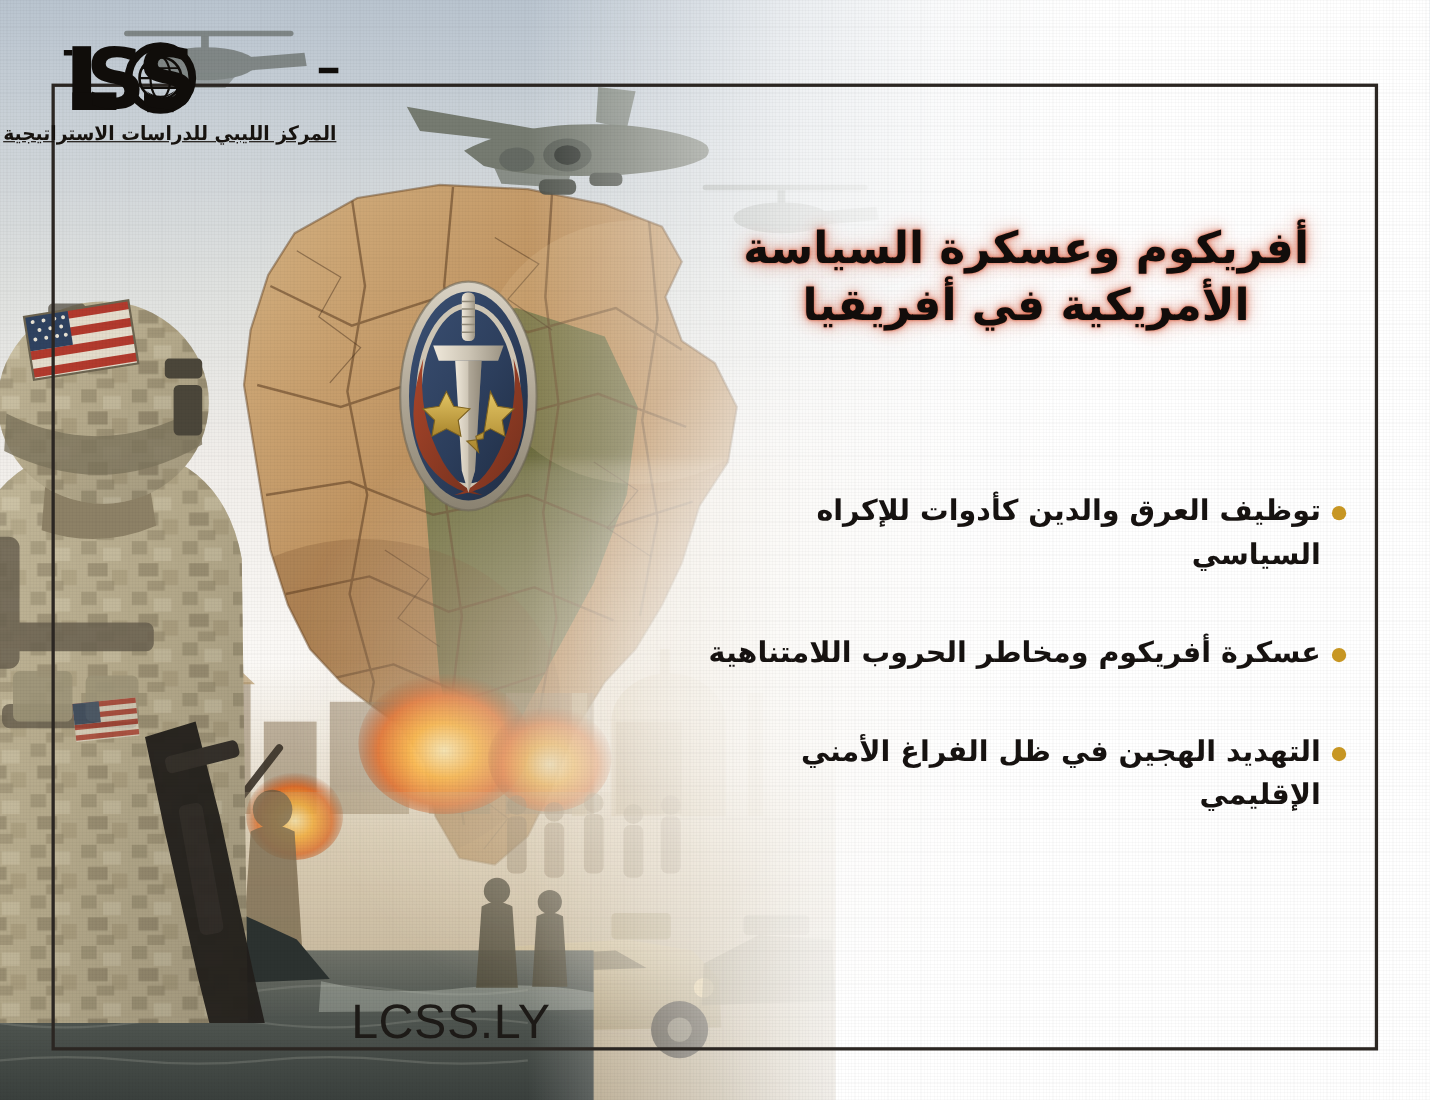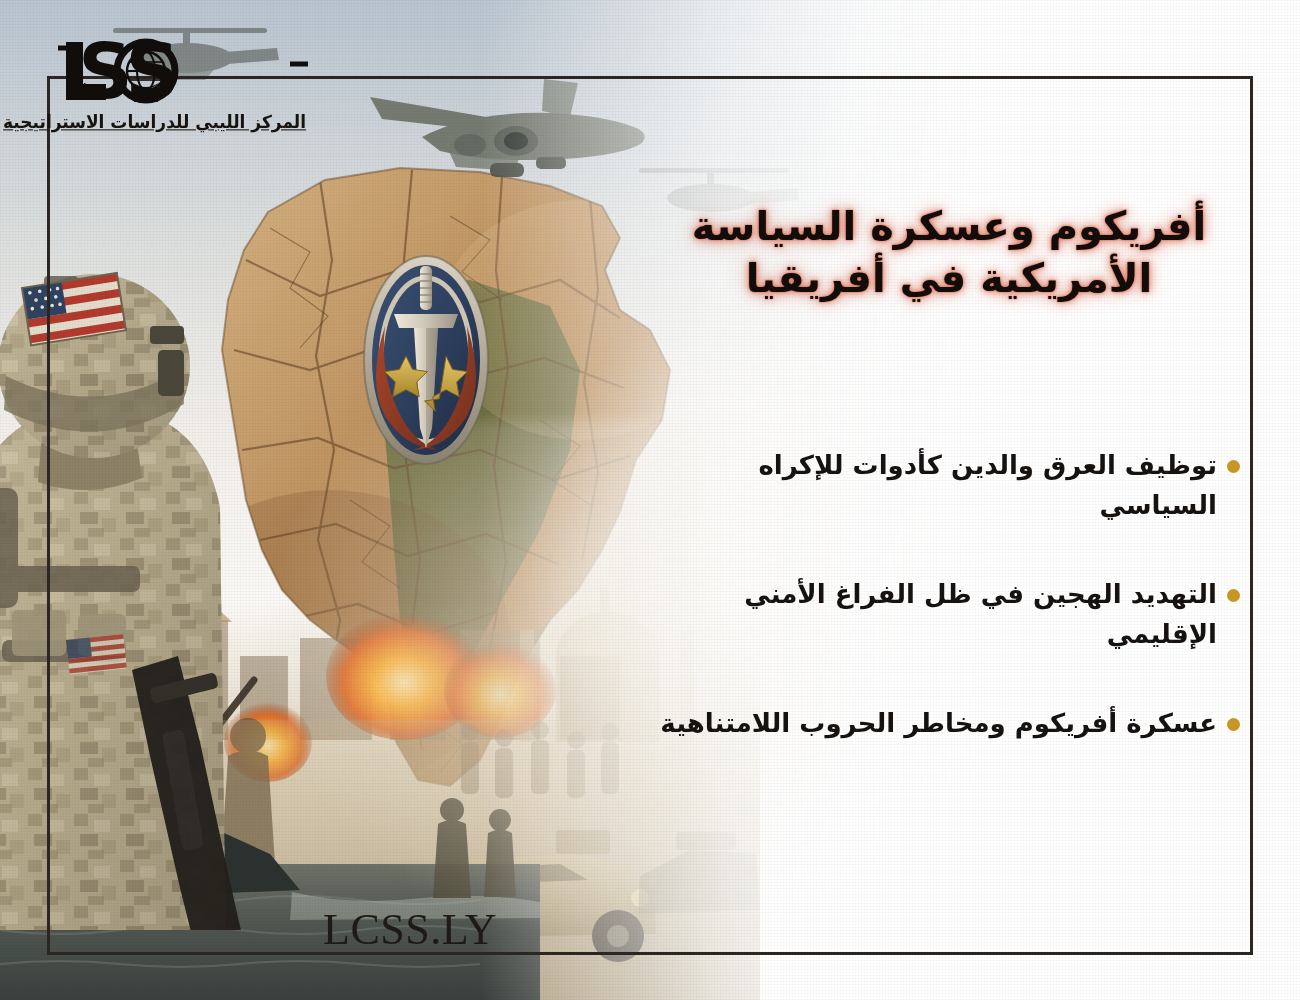--- a/index.html
+++ b/index.html
@@ -113,21 +113,21 @@
     letter-spacing:-.2px;
     transform:scaleY(1.05);
     white-space:nowrap;
     direction:rtl;
     text-decoration:underline;
   }
 
   
   .content{
     position:absolute;
-    right:60px; top:140px;
+    right:76px; top:140px;
     width:600px;
     z-index:7;
     direction:rtl;
     text-align:right;
   }
 
   .title{
     font-size:40px;
     line-height:1.30;
     font-weight:900;
@@ -172,21 +172,21 @@
     position:absolute;
     left:0; right:0;
     bottom:45px;
     text-align:center;
     z-index:7;
     pointer-events:none;
   }
   .footer-mark span{
     display:inline-block;
     margin-right:480px;
-    font-family:Liberation Serif, serif;
+    font-family:Liberation Sans, sans-serif;
     font-size:44px;
     font-weight:400;
     letter-spacing:.5px;
     color:#1d1a17;
     direction:ltr;
   }
 </style>
 </head>
 <body>
 
@@ -683,25 +683,25 @@
     <h1 class="title">أفريكوم وعسكرة السياسة
 الأمريكية في أفريقيا</h1>
 
     <ul class="bullets" style="list-style:none;">
       <li class="bullet">
         <span class="dot"></span>
         <span class="bullet-text">توظيف العرق والدين كأدوات للإكراه السياسي</span>
       </li>
       <li class="bullet">
         <span class="dot"></span>
-        <span class="bullet-text">التهديد الهجين في ظل الفراغ الأمني الإقليمي</span>
+        <span class="bullet-text">عسكرة أفريكوم ومخاطر الحروب اللامتناهية</span>
       </li>
       <li class="bullet">
         <span class="dot"></span>
-        <span class="bullet-text">عسكرة أفريكوم ومخاطر الحروب اللامتناهية</span>
+        <span class="bullet-text">التهديد الهجين في ظل الفراغ الأمني الإقليمي</span>
       </li>
     </ul>
   </div>
 
   <div class="footer-mark">
     <span>LCSS.LY</span>
   </div>
 
 </div>
 

